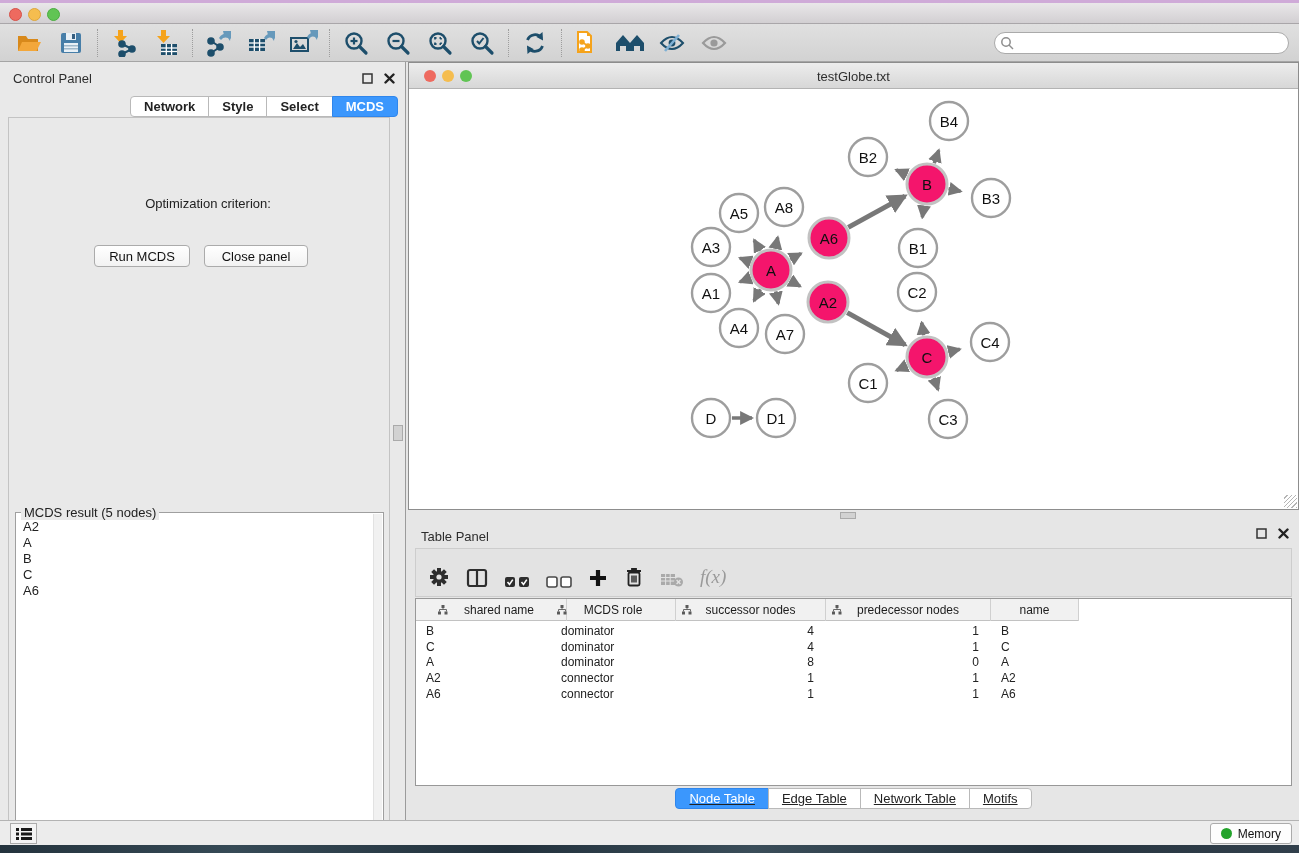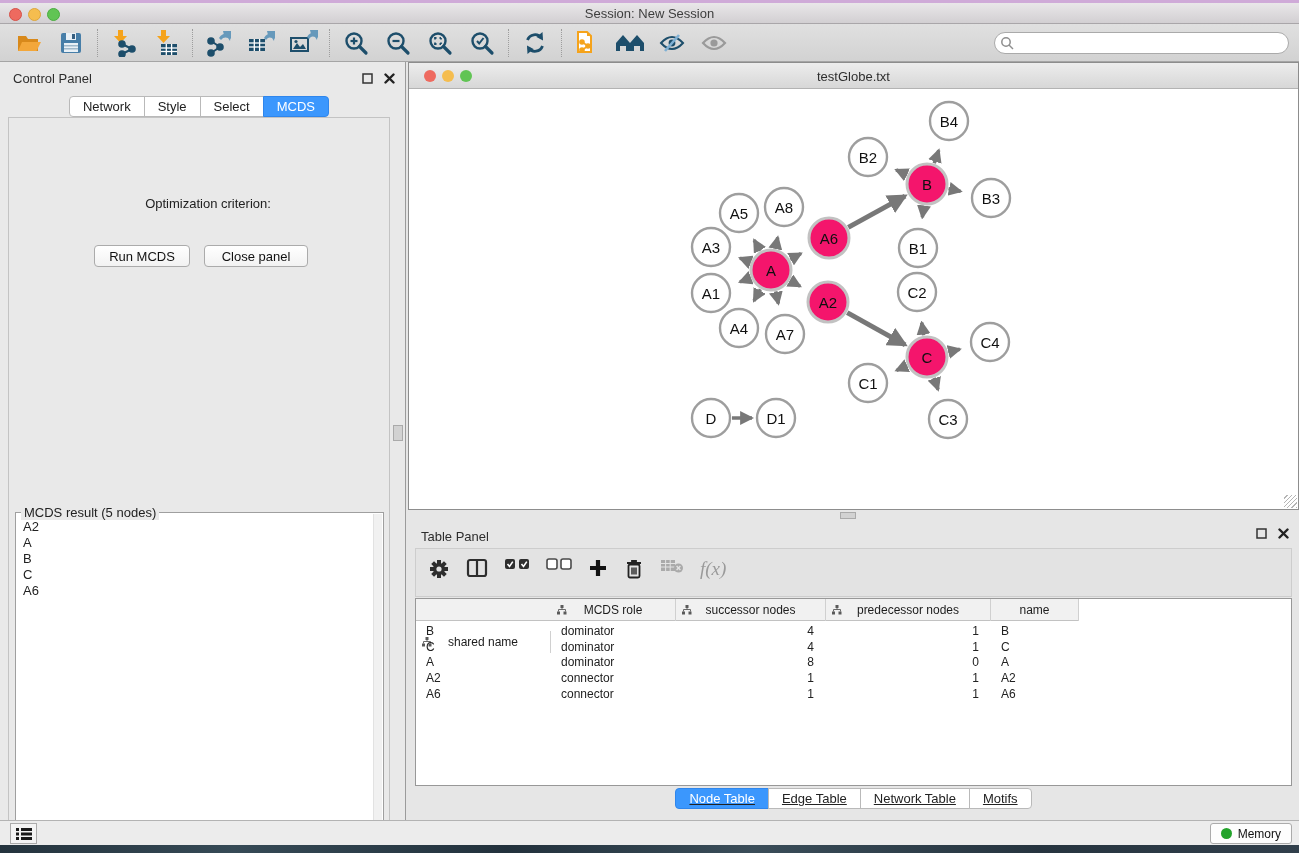--- a/index.html
+++ b/index.html
@@ -32,21 +32,21 @@
   .searchwrap input {
     width:100%; height:100%; border:1px solid #aaa; border-radius:11px; background:#fff;
     padding:0 10px 0 24px; font-size:13px; outline:none; font-family:"Liberation Sans",sans-serif;
   }
   
   .cpanel { position:absolute; left:0; top:62px; width:405px; height:758px; background:#e9e9e9; }
   .panel-head { position:relative; height:32px; }
   .panel-head .ptitle { position:absolute; left:13px; top:9px; font-size:13px; color:#2d2d2d; }
   .wbtn { position:absolute; top:8px; width:16px; height:16px; border:none; background:transparent; padding:0; display:flex; align-items:center; justify-content:center;}
   .cp-content { position:absolute; left:8px; top:55px; width:382px; height:746px; background:#e9e9e9; border:1px solid #c3c3c3; }
-  .tabsrow { position:absolute; left:0; top:34px; width:398px; display:flex; justify-content:center; z-index:5; }
+  .tabsrow { position:absolute; left:0; top:34px; width:398px; display:flex; justify-content:flex-end; z-index:5;font-weight:bold; }
   .seg {
     height:21px; line-height:20px; padding:0 13px; background:#fff; border:1px solid #b9b9b9;
     margin-left:-1px; font-size:13px; color:#222; cursor:default; white-space:nowrap;
   }
   .seg:first-child { border-radius:4px 0 0 4px; margin-left:0; }
   .seg:last-child { border-radius:0 4px 4px 0; }
   .seg.active { background:#3b97fd; border-color:#2f86ec; color:#fff; }
   .opt-label { position:absolute; left:0; top:78px; width:398px; text-align:center; font-size:13px; }
   .dropdown {
     position:absolute; left:43px; top:95px; width:313px; height:23px; background:#fff;
@@ -86,21 +86,21 @@
   .resize-grip {
     position:absolute; right:1px; bottom:1px; width:13px; height:13px;
     background:repeating-linear-gradient(135deg,transparent 0 2px,#b5b5b5 2px 3px);
   }
   
   .tpanel { position:absolute; left:408px; top:520px; width:891px; height:300px; background:#e6e6e6; }
   .tp-toolbar {
     position:absolute; left:7px; top:28px; width:877px; height:49px;
     background:#e3e3e3; border:1px solid #cdcdcd; display:flex; align-items:center; padding-left:12px; gap:16px;
   }
-  .tpbtn { border:none; background:transparent; padding:0; display:flex; align-items:flex-start; justify-content:center; height:30px; }
+  .tpbtn { border:none; background:transparent; padding:0; display:flex; align-items:flex-end; justify-content:center; height:30px; }
   .fx { font-family:"Liberation Serif", serif; font-style:italic; font-size:19px; color:#9a9a9a; }
   .tblwrap { position:absolute; left:7px; top:78px; width:877px; height:188px; background:#fff; border:1px solid #989898; }
   .tbl-head { position:absolute; left:0; top:0; height:22px; background:#f1f1f1; border-bottom:1px solid #c2c2c2; }
   .th { position:absolute; top:0; height:22px; border-right:1px solid #d0d0d0; }
   .th .lbl { position:absolute; left:0; right:0; top:4px; text-align:center; font-size:12px; color:#1c1c1c; }
   .th svg { position:absolute; left:6px; top:6px; }
   .trow { position:absolute; left:0; height:16px; }
   .td { position:absolute; top:0; height:16px; font-size:12px; line-height:16px; white-space:nowrap; }
   .bt-tabs { position:absolute; left:0; top:268px; width:891px; display:flex; justify-content:center;text-decoration:underline; }
   
@@ -115,21 +115,20 @@
     background:linear-gradient(90deg,#24333d,#364a56 18%,#22313c 39%,#3a4d59 58%,#26343f 80%,#313f4b); }
 </style>
 </head>
 <body>
 
 <div class="menustrip"></div>
 <div class="titlebar">
   <span class="light l-red"></span>
   <span class="light l-yel"></span>
   <span class="light l-grn"></span>
-  <div class="title">Session: New Session</div>
 </div>
 
 <div class="toolbar">
   <button class="tbtn">
     <svg width="28" height="24" viewBox="0 0 28 24">
         <path fill="#d8891b" d="M3 5h8l2 3h10v12H3z"></path>
         <path fill="#f3a73a" d="M3 20l4-9h19l-4.5 9z"></path>
       </svg>
   </button>
   <button class="tbtn">
@@ -519,21 +518,21 @@
           <circle cx="18.5" cy="10" r="4.5" fill="#aaa"></circle>
           <path d="M16.6 8.1l3.8 3.8M20.4 8.1l-3.8 3.8" stroke="#e3e3e3" stroke-width="1.4"></path>
         </svg>
     </button>
     <button class="tpbtn">
       <span class="fx">f(x)</span>
     </button>
   </div>
   <div class="tblwrap">
     <div id="tbl-head" class="tbl-head" style="width: 663px;">
-        <div class="th" style="left: 0px; width: 135px; margin-top: 32px;">
+        <div class="th" style="left: 16px; width: 135px;">
           <svg width="10" height="10" viewBox="0 0 10 10">
             <g fill="#5a5a5a">
               <rect x="3.5" y="0" width="3" height="3"></rect>
               <rect x="0" y="6.5" width="3" height="3"></rect>
               <rect x="6.5" y="6.5" width="3" height="3"></rect>
             </g>
             <path d="M5 3v1.5M1.5 6.5V4.5h7v2" stroke="#5a5a5a" fill="none" stroke-width="0.9"></path>
           </svg>
           <span class="lbl">shared name</span>
         </div>

